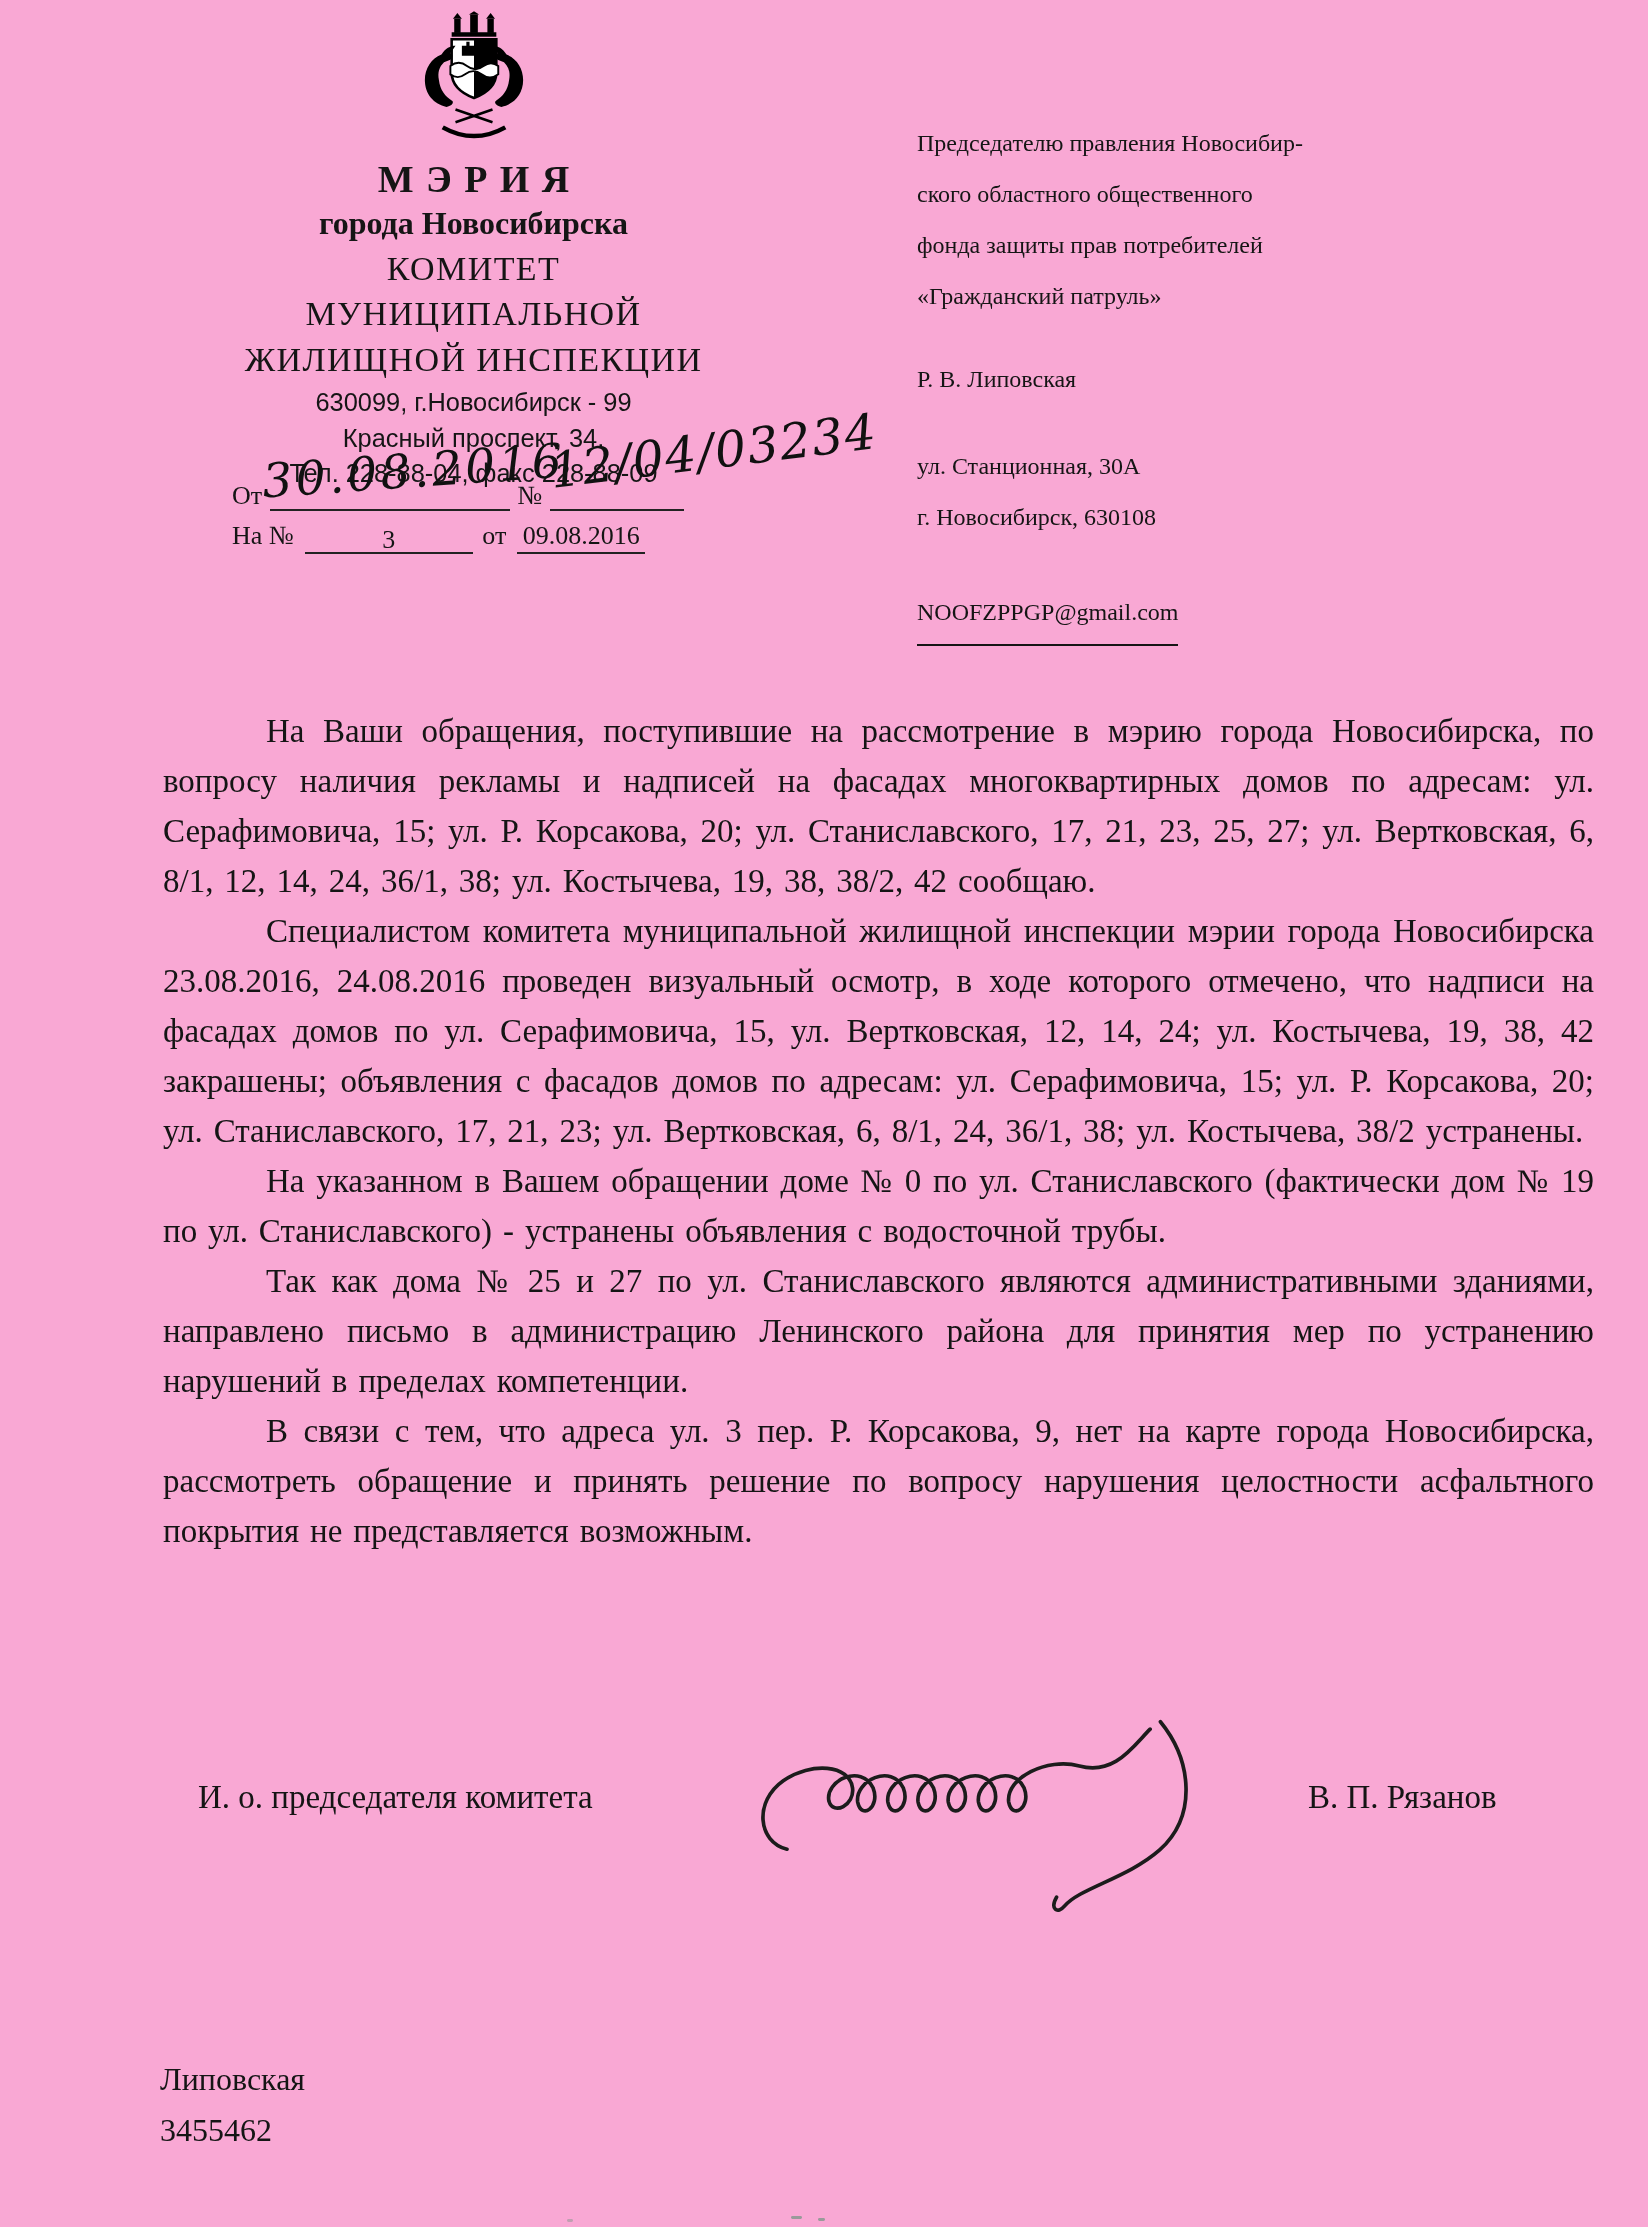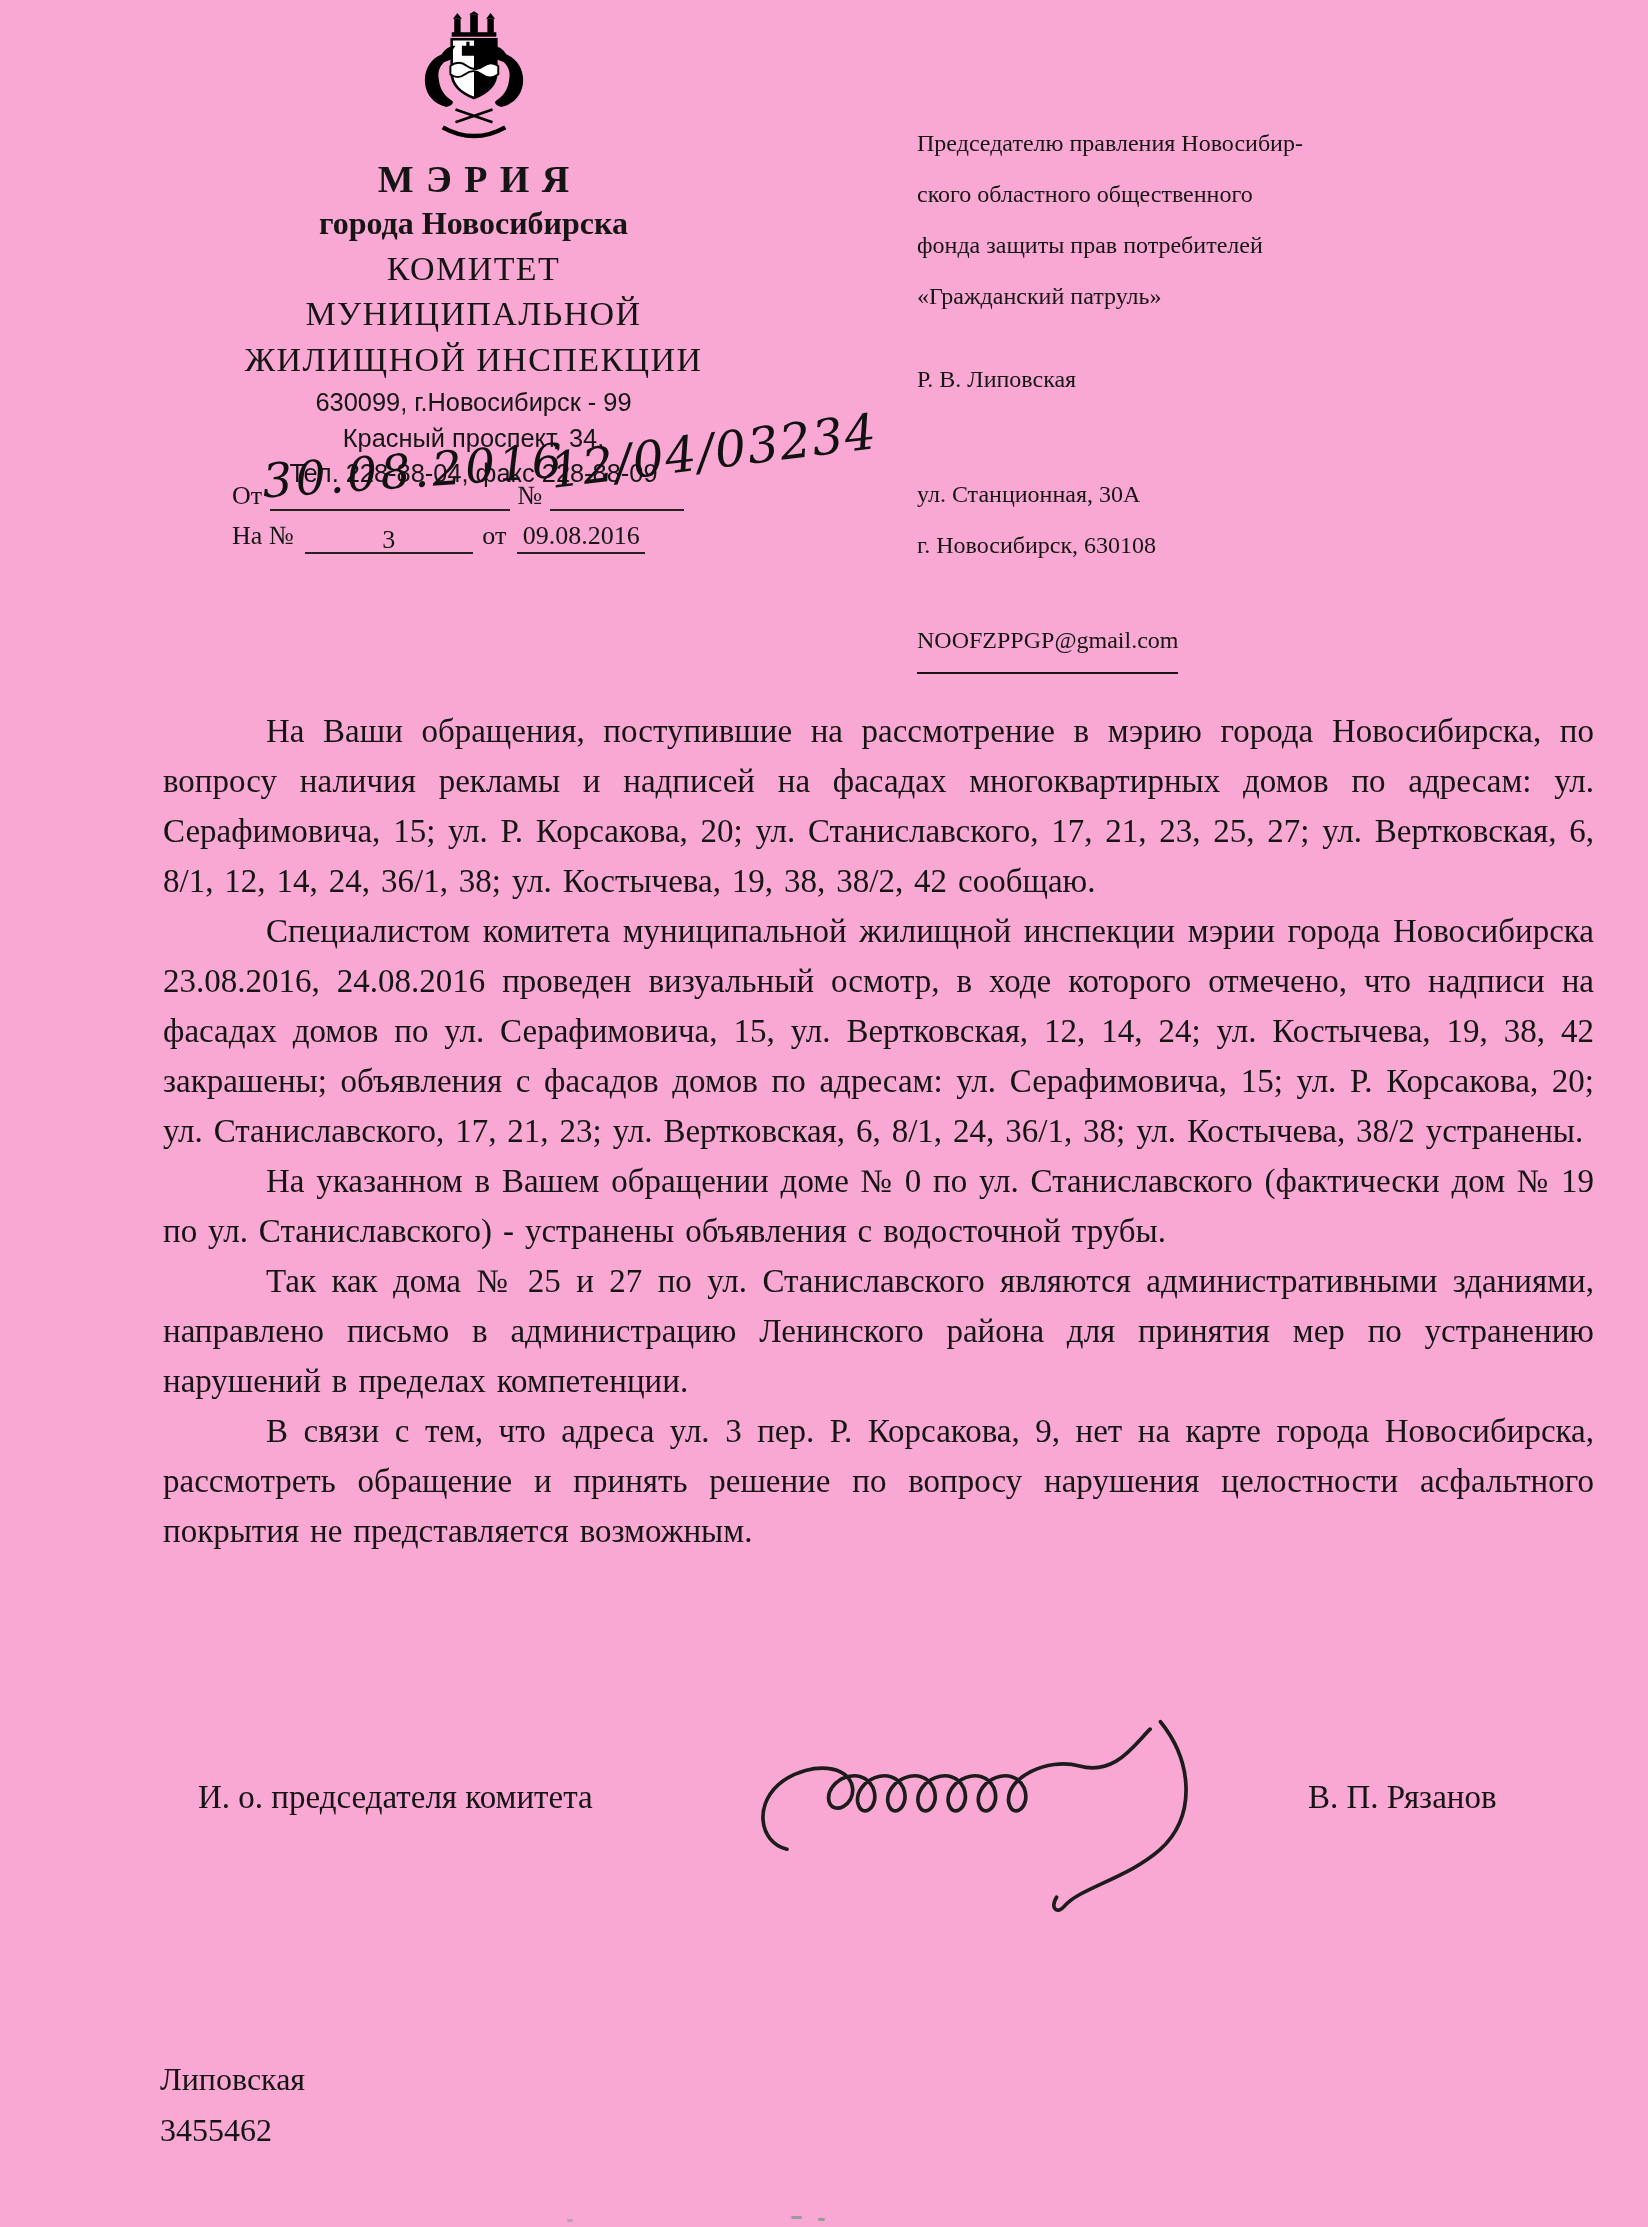--- a/index.html
+++ b/index.html
@@ -57,21 +57,21 @@
   }
   .hw-date   { left: 262px; top: 443px; font-size: 47px; transform: rotate(-4deg); letter-spacing: 3.4px; }
   .hw-number { left: 549px; top: 423px; font-size: 49px; transform: rotate(-7deg); letter-spacing: 1.4px; }
 
   
   .addressee {
     position: absolute; left: 917px; top: 118px; width: 693px;
     font-size: 24px; line-height: 51px;
   }
   .addressee .name  { margin-top: 32px; }
-  .addressee .addr1 { margin-top: 64px; }
+  .addressee .addr1 { margin-top: 36px; }
   .addressee .email {
     display: inline-block;
     margin-top: 44px;
     border-bottom: 2.1px solid #151515;
     padding-bottom: 6px;
   }
 
   
   .body-block {
     position: absolute; left: 163px; top: 706px; width: 1431px;

